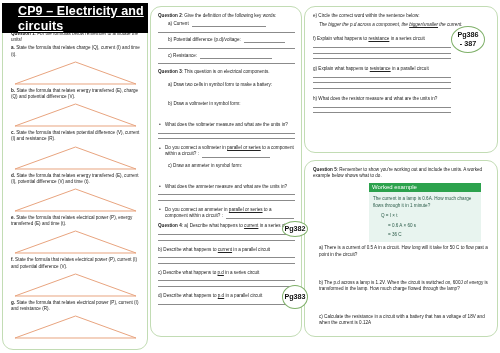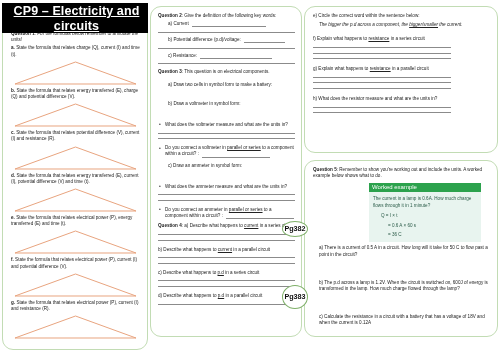--- a/index.html
+++ b/index.html
@@ -12,21 +12,21 @@
   .page { position: relative; width: 500px; height: 353px; background: #fff; }
 
   
   .title-bar {
     position: absolute; left: 2px; top: 3px; width: 146px; height: 30px;
     background: #000000; z-index: 1; overflow: hidden;
   }
   .title-text {
     color: #ffffff; font-weight: bold; font-size: 12.5px;
     line-height: 14.5px; text-decoration: underline;
-    padding: 1px 3px 0 6px; letter-spacing: 0.1px; white-space: pre-line; text-align: center;
+    padding: 1px 3px 0 16px; letter-spacing: 0.1px; white-space: pre-line;
   }
 
   .panel {
     position: absolute;
     border: 1px solid #c2dcb4;
     border-radius: 11px;
     background: #ffffff;
   }
 
   
@@ -323,14 +323,18 @@
       <span>Calculate the resistance in a circuit with a battery that has a voltage of 18V and when the current is 0.12A</span>
     </div>
   </div>
 
   <div class="badge badge-382">
     <span>Pg382</span>
   </div>
   <div class="badge badge-383">
     <span>Pg383</span>
   </div>
+  <div class="badge badge-386">
+    <span>Pg386</span>
+    <span>- 387</span>
+  </div>
 
 </div>
 
 </body></html>

